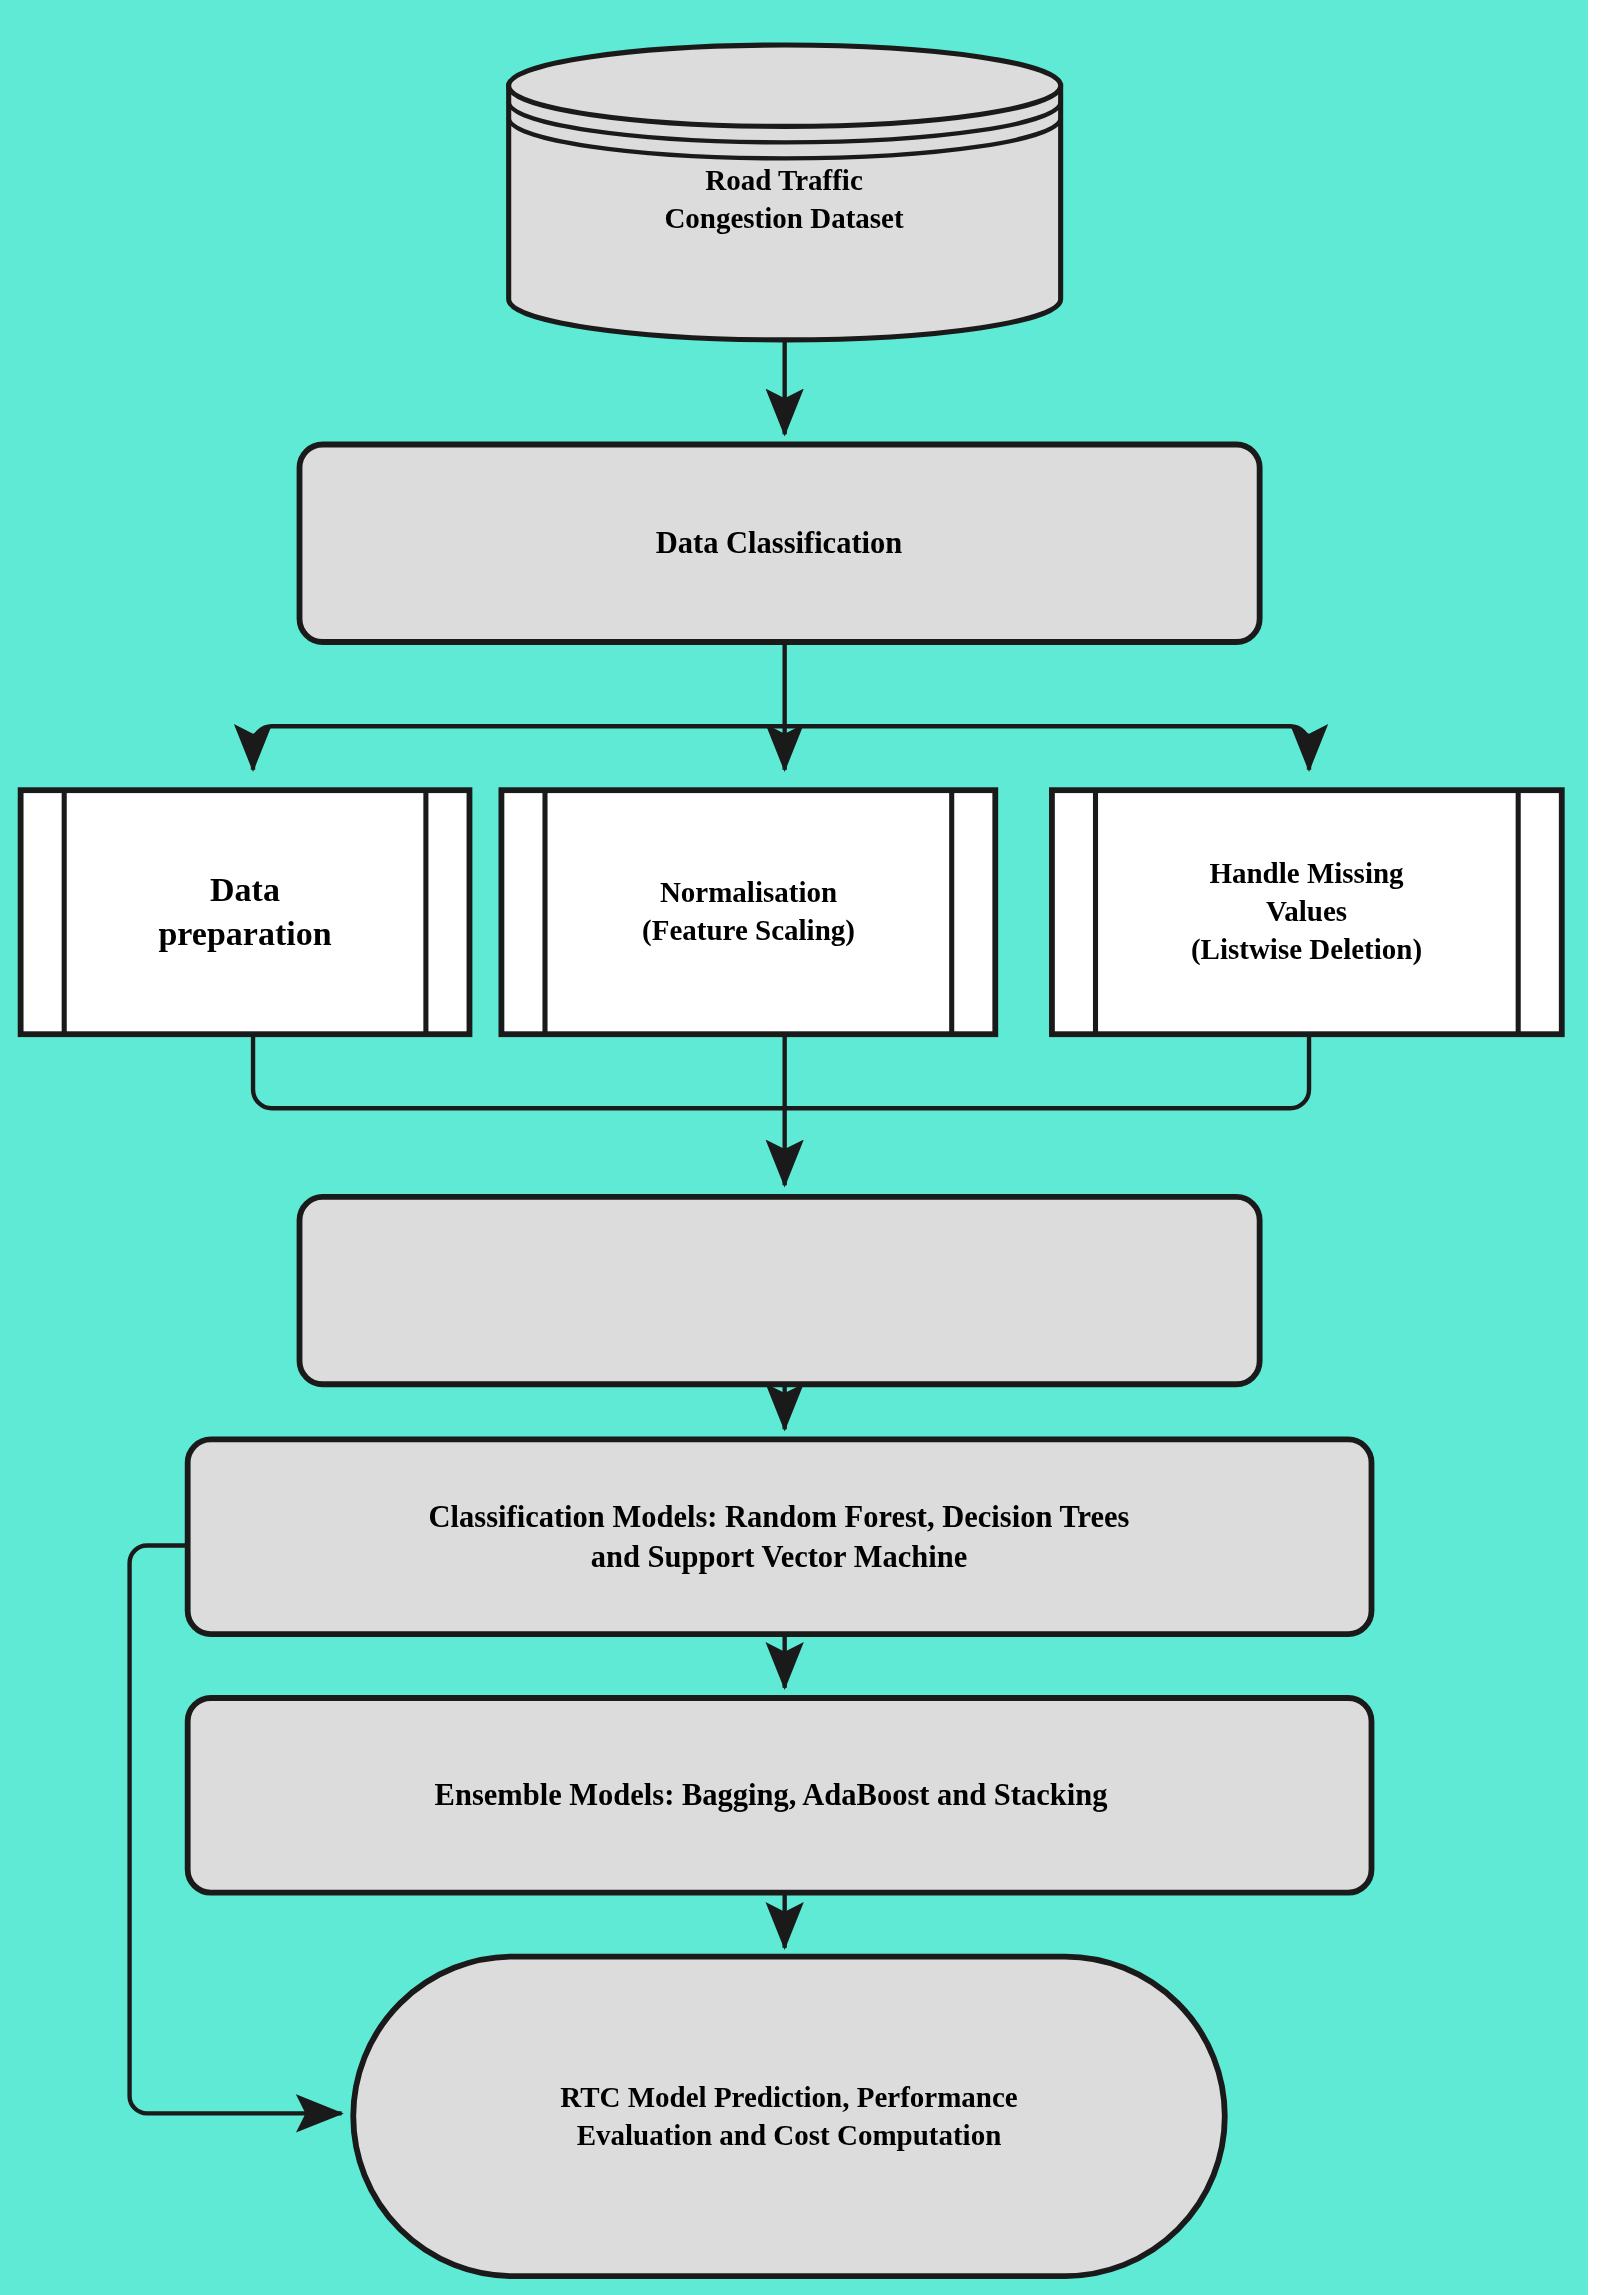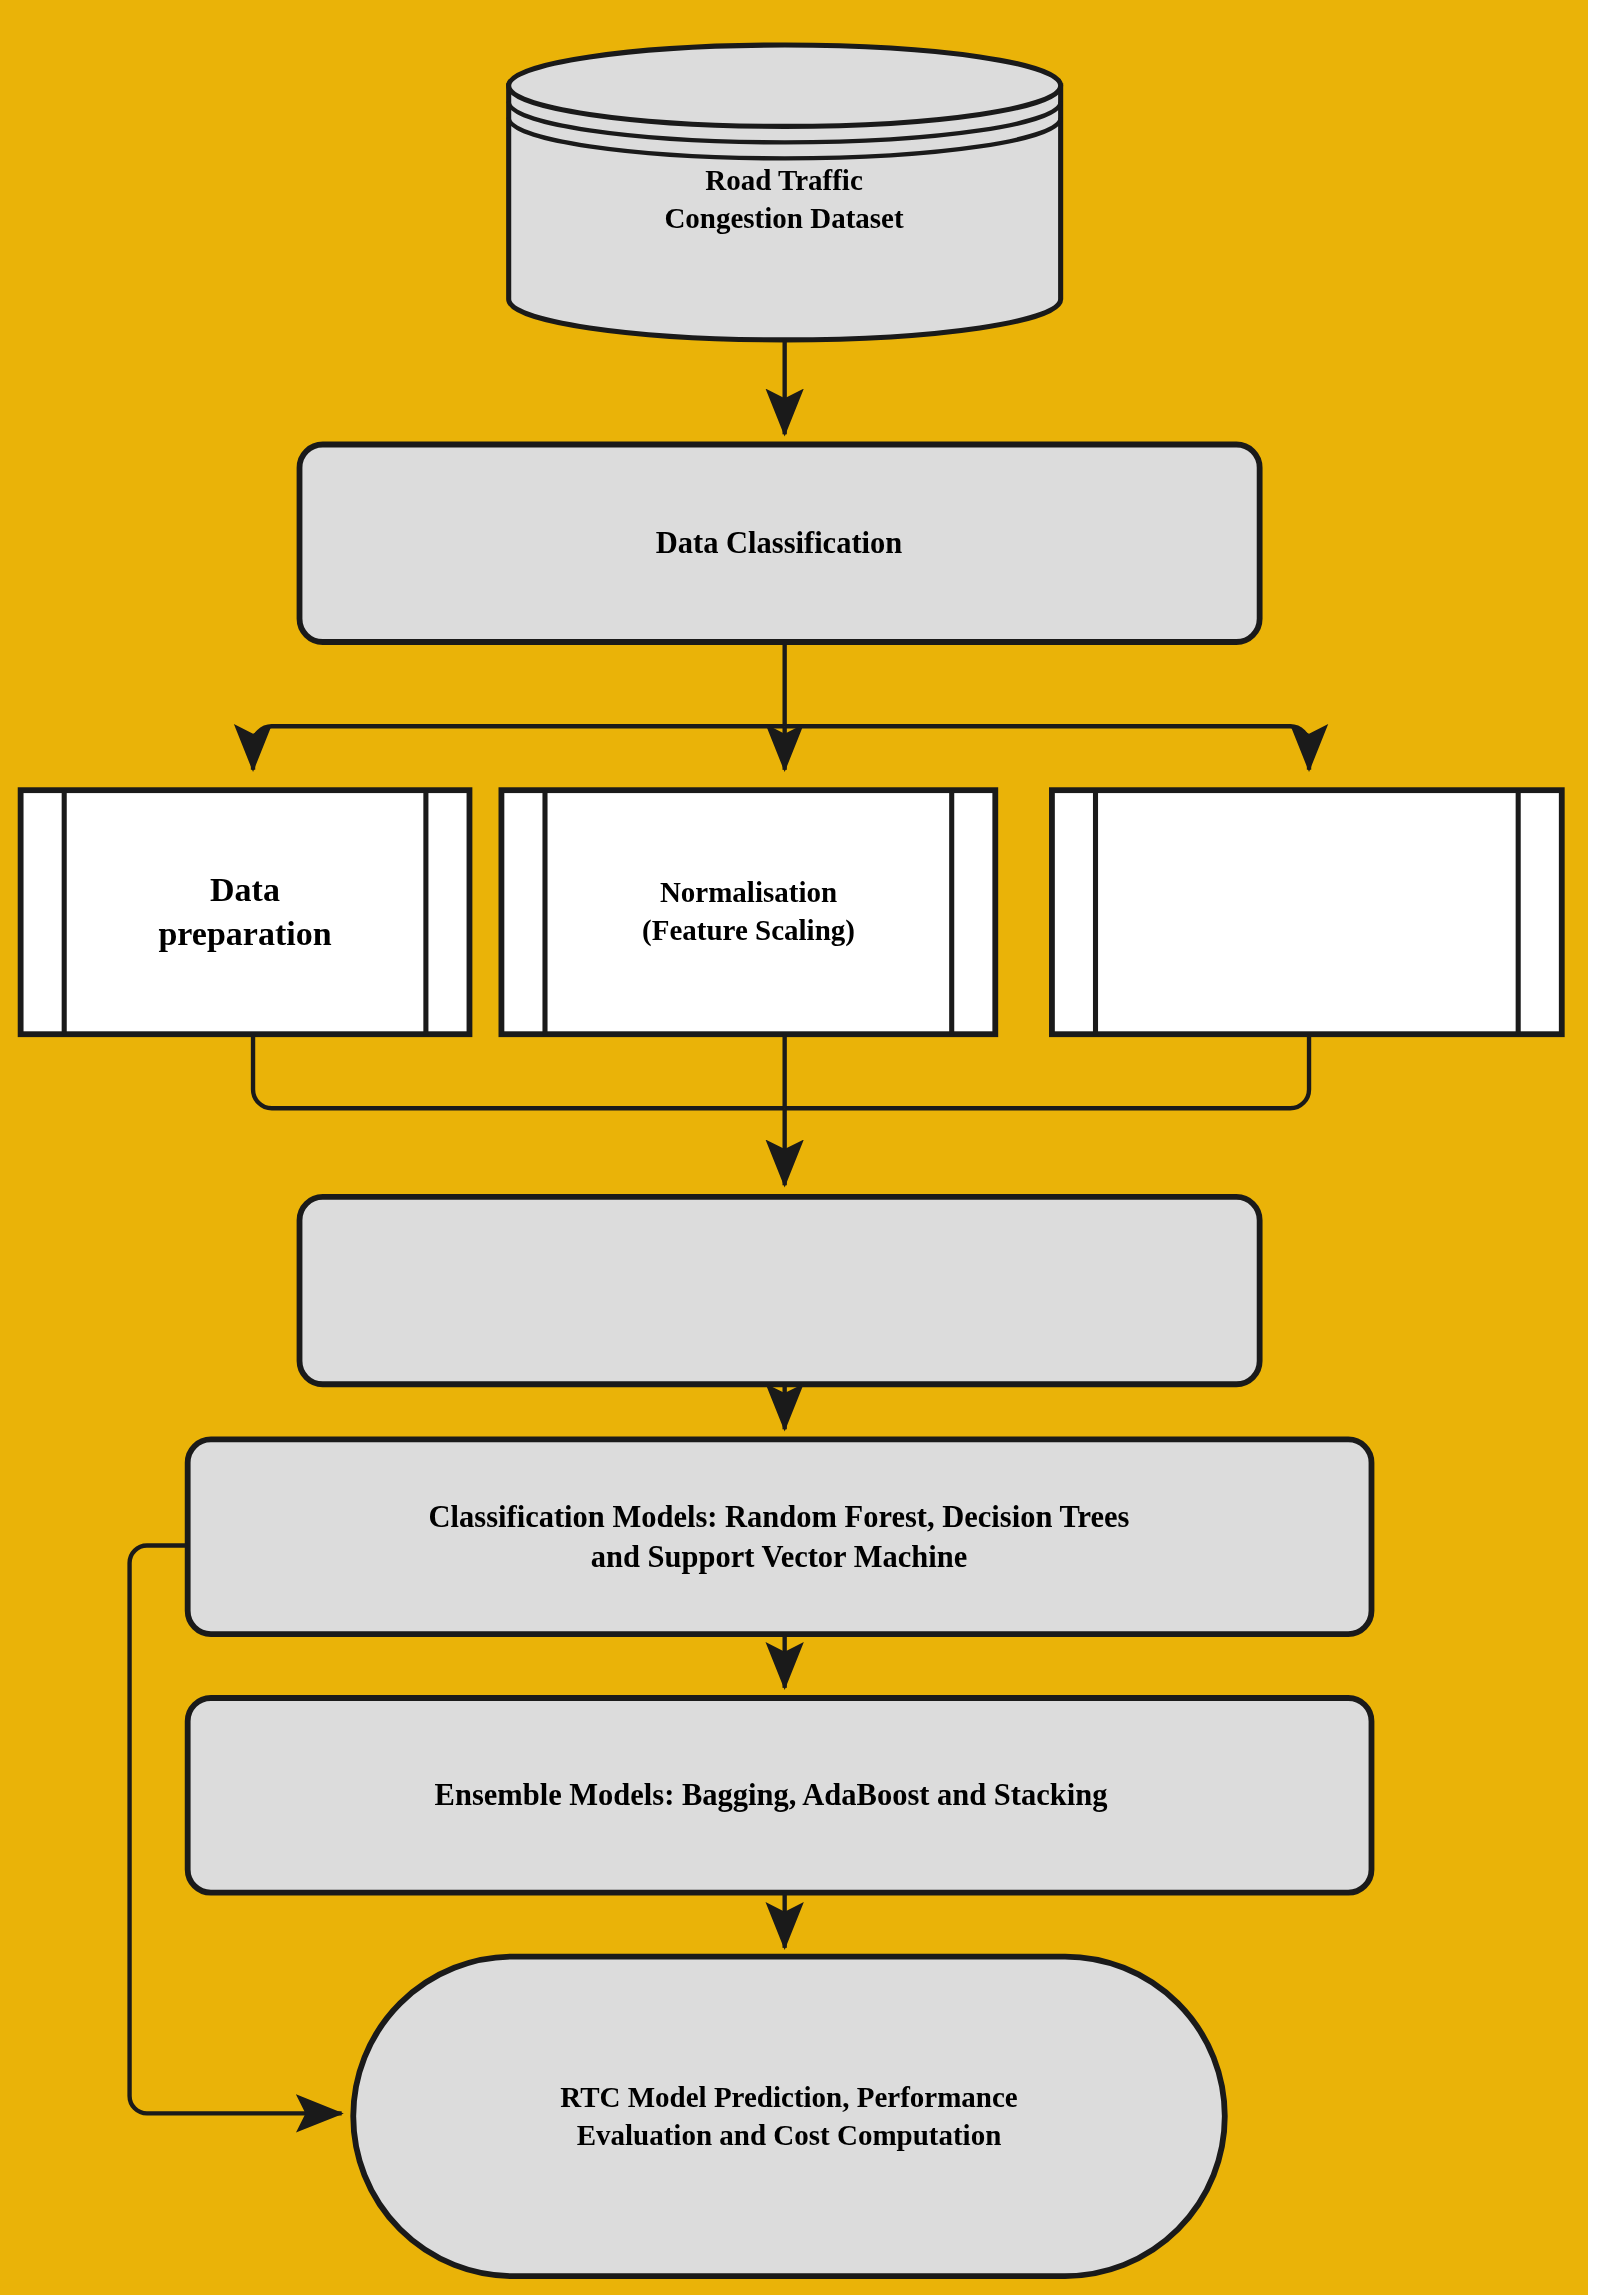--- a/index.html
+++ b/index.html
@@ -1,19 +1,19 @@
 <!DOCTYPE html>
 <html style="font-size:11.6px"><head>
 <meta charset="utf-8">
 <title>RTC Flowchart</title>
 <style>
   html,body{margin:0;padding:0;background:#ffffff;}
   body{width:1610px;height:2295px;overflow:hidden;
        font-family:"Liberation Serif","DejaVu Serif",serif;}
-  #stage{position:relative;width:1588px;height:2295px;background:#eab308;}
+  #stage{position:relative;width:1588px;height:2295px;background:#5eead4;}
   svg#flow{position:absolute;left:0;top:0;width:1610px;height:2295px;}
   .nodelabel{
       position:absolute;
       display:flex;align-items:center;justify-content:center;
       text-align:center;
       font-family:"Liberation Serif","DejaVu Serif",serif;
       font-weight:bold;
       color:#000;
       white-space:pre-line;
       line-height:1.30;
@@ -95,20 +95,23 @@
 Congestion Dataset</div>
 
   <div class="nodelabel" style="left:299px;top:445px;width:960px;height:198px;font-size:30.5px;">Data Classification</div>
 
   <div class="nodelabel" style="left:64px;top:790px;width:362px;height:244px;font-size:34px;">Data
 preparation</div>
 
   <div class="nodelabel" style="left:545px;top:790px;width:407px;height:244px;font-size:29px;">Normalisation
 (Feature Scaling)</div>
 
+  <div class="nodelabel" style="left:1095px;top:790px;width:423px;height:244px;font-size:29px;">Handle Missing
+Values
+(Listwise Deletion)</div>
 
 
   <div class="nodelabel" style="left:187px;top:1440px;width:1184px;height:195px;font-size:30.5px;">Classification Models: Random Forest, Decision Trees
 and Support Vector Machine</div>
 
   <div class="nodelabel" style="left:179px;top:1698px;width:1184px;height:195px;font-size:30.5px;">Ensemble Models: Bagging, AdaBoost and Stacking</div>
 
   <div class="nodelabel" style="left:375px;top:1957px;width:828px;height:320px;font-size:29px;">RTC Model Prediction, Performance
 Evaluation and Cost Computation</div>
 

